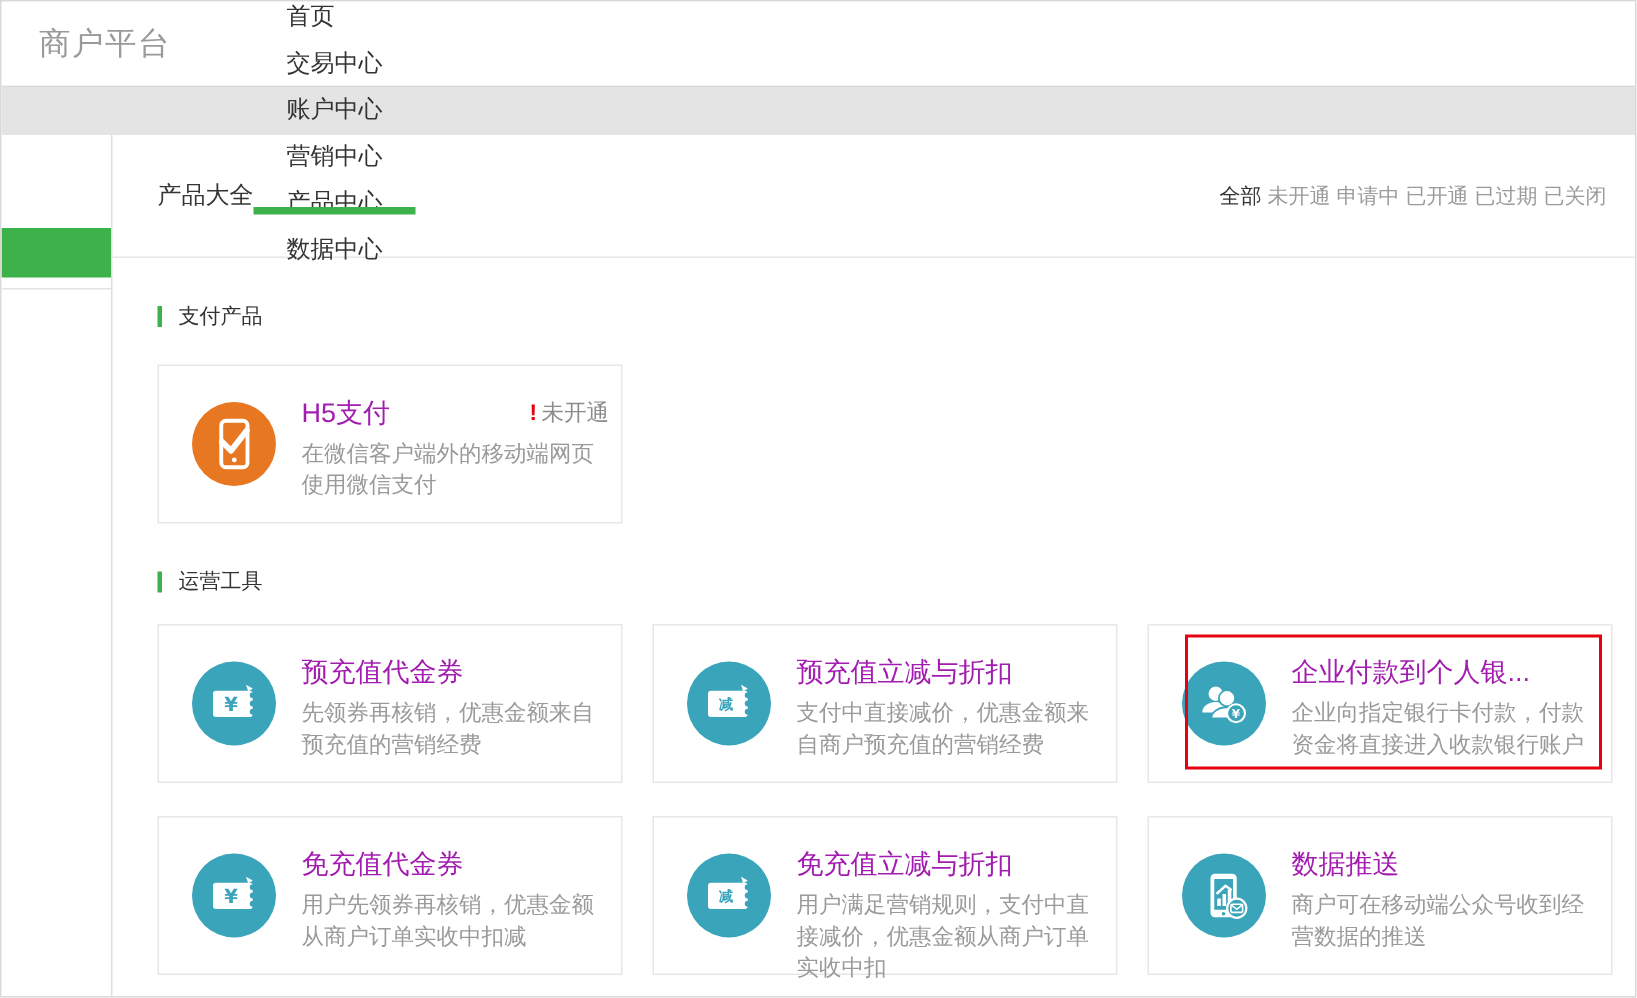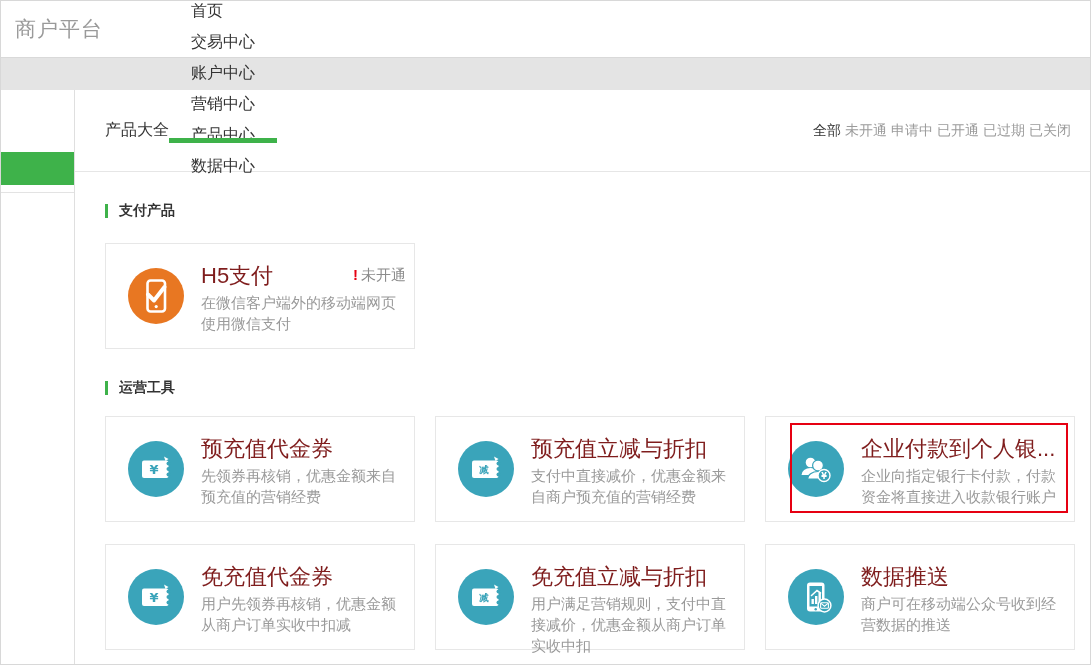--- a/index.html
+++ b/index.html
@@ -13,21 +13,21 @@
     color:#333;
   }
 
   
   .top-nav {
     height:56px; background:#fff;
     display:flex; align-items:center;
     position:relative;
   }
   .logo {
-    position:absolute; left:14px; top:0; height:56px;
+    position:absolute; left:25px; top:0; height:56px;
     display:flex; align-items:center;
     font-size:21px; color:#9a9a9a; letter-spacing:1px;
   }
   .nav-items {
     display:flex; gap:10px; margin-left:168px; height:100%;flex-direction:column;
   }
   .nav-item {
     position:relative; display:flex; align-items:center;
     padding:0 22px; font-size:16px; color:#333; cursor:pointer;
   }
@@ -67,21 +67,21 @@
   .filter-item.active { color:#333; }
 
   .main-content { padding-left:30px; }
 
   .section-header {
     display:flex; align-items:center; margin-top:30px;
   }
   .section-bar {
     width:3px; height:14px; background:var(--green); margin-right:11px;
   }
-  .section-title { font-size:14px; font-weight:bold; color:#333; }
+  .section-title { font-size:14px; font-weight:normal; color:#333; }
 
   .cards-grid {
     margin-top:23px;
     display:grid; grid-template-columns:repeat(3,310px);
     column-gap:20px; row-gap:22px;
   }
   .section-tools .cards-grid { margin-top:19px; }
 
   .card {
     position:relative;
@@ -94,21 +94,21 @@
     flex:0 0 56px; width:56px; height:56px; border-radius:50%;
     background:var(--icon-bg);
     margin:24px 0 0 22px;
     display:flex; align-items:center; justify-content:center;
   }
   .icon-circle.orange { --icon-bg:#e87722; background:#e87722; }
   .icon-circle svg { width:56px; height:56px; display:block; }
 
   .card-body { padding:19px 0 0 17px; width:215px; }
   .card-title {
-    font-size:22px; color:#7f1d1d; line-height:25px;
+    font-size:18px; color:#a21caf; line-height:25px;
     white-space:nowrap; overflow:hidden;
   }
   .card-desc {
     margin-top:4px; font-size:15px; color:#9a9a9a; line-height:21px;
     width:205px;
   }
   .card-status {
     position:absolute; top:22px; right:8px;
     font-size:15px; color:#8c8c8c;
   }

